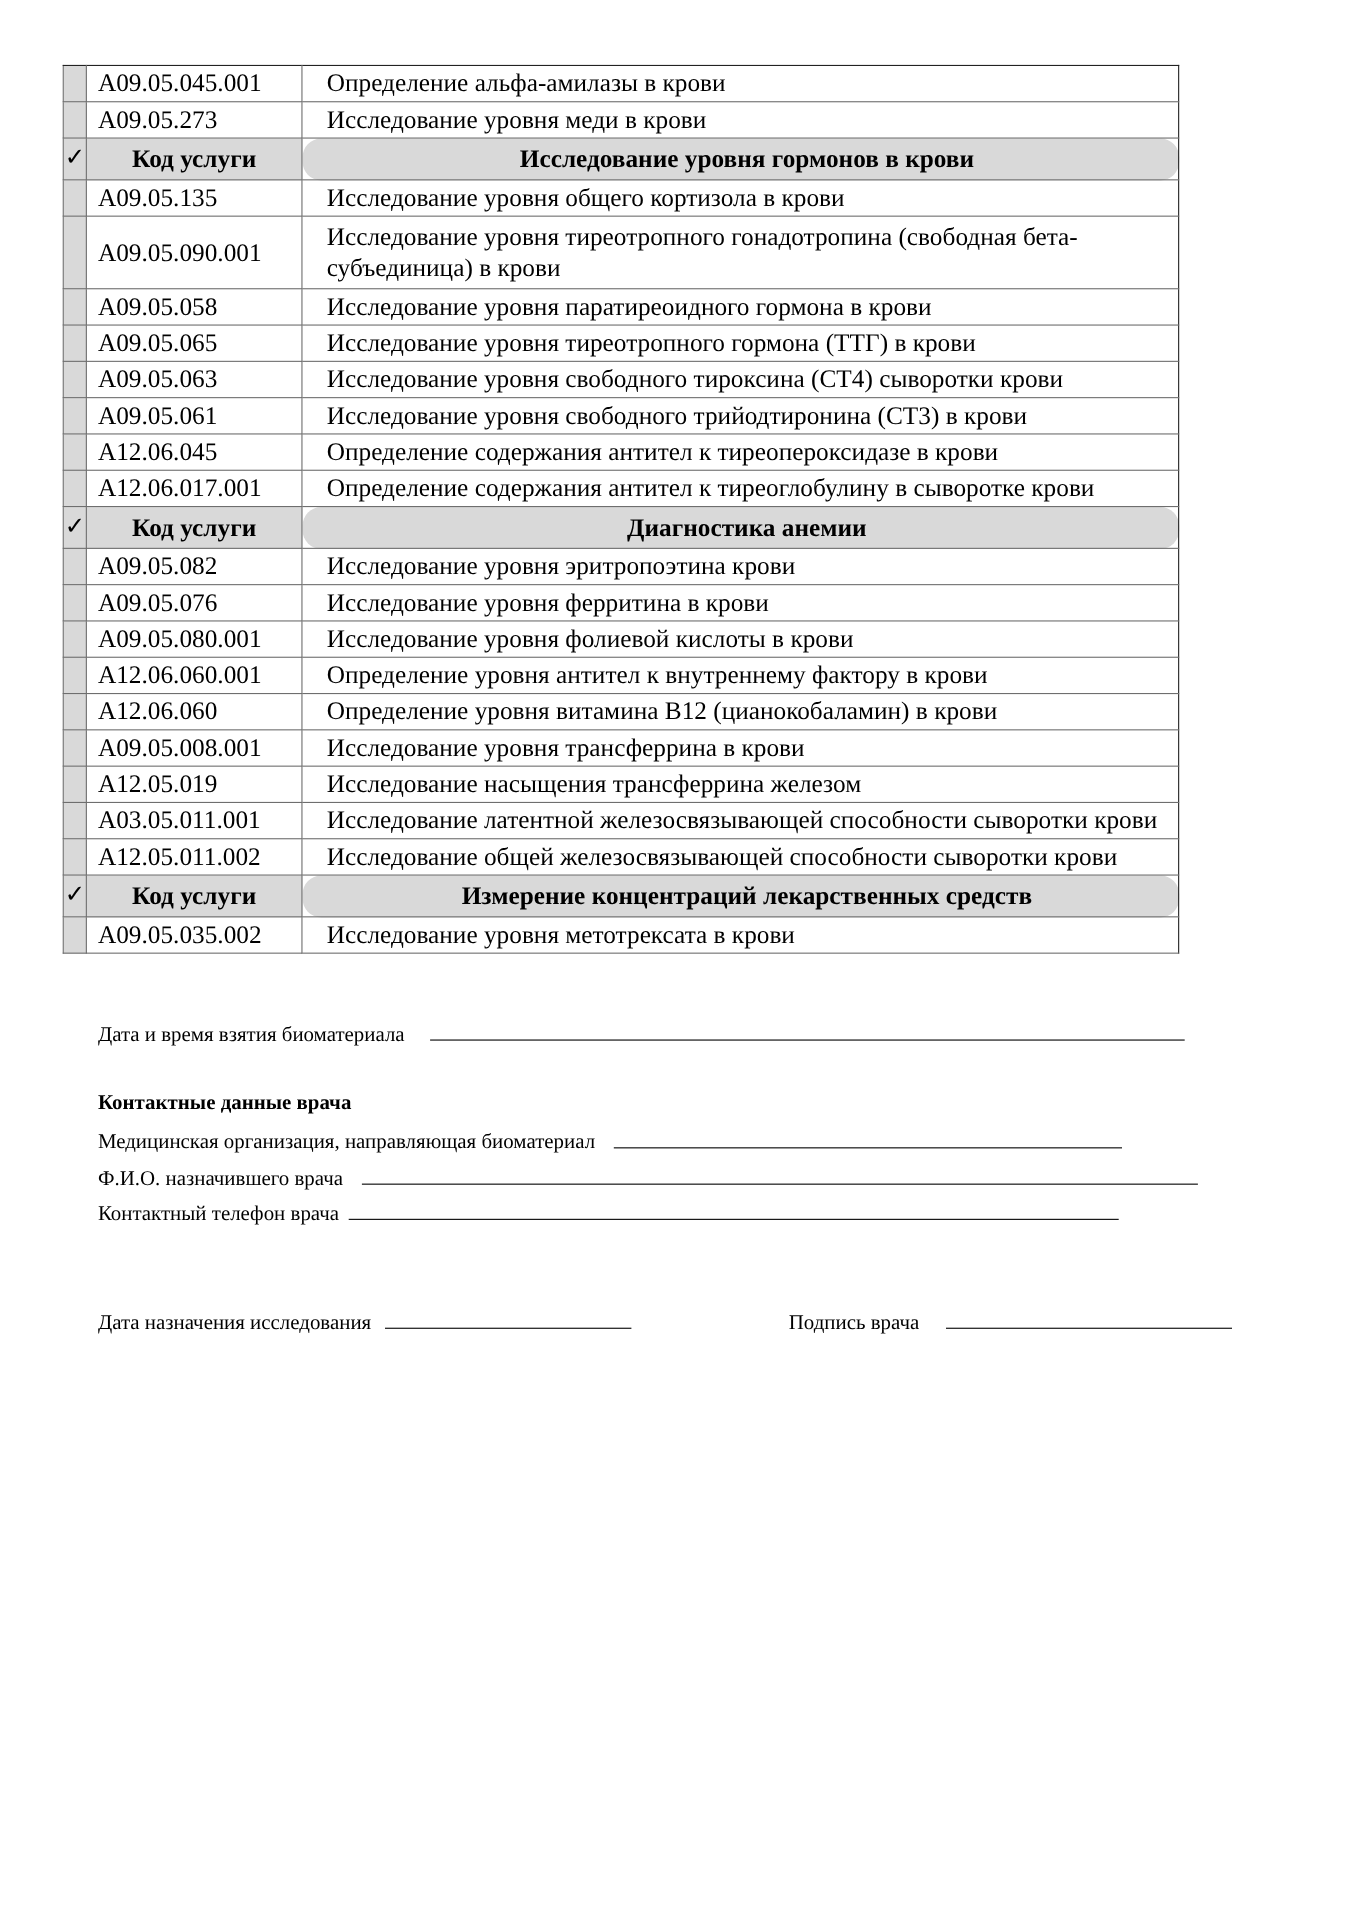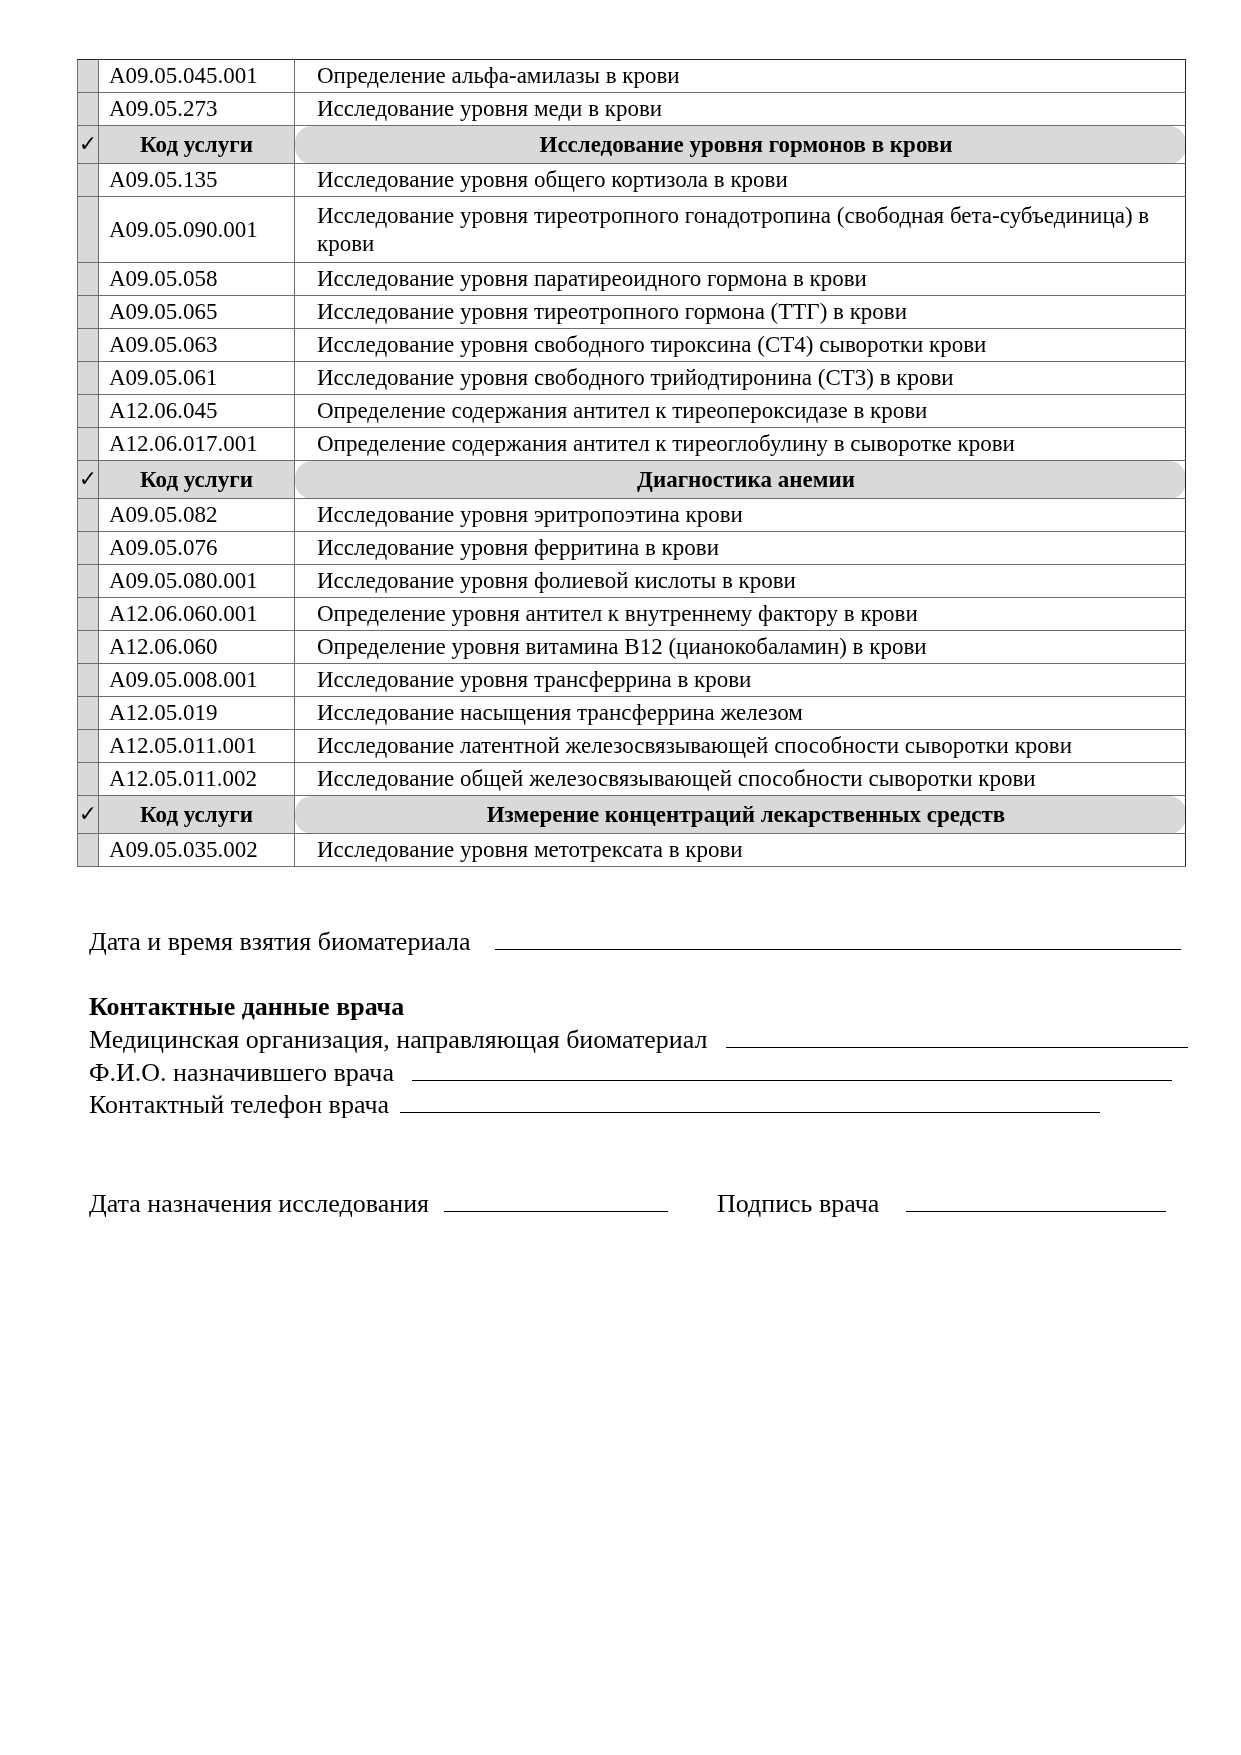--- a/index.html
+++ b/index.html
@@ -4,22 +4,22 @@
 <style>
   html, body { margin: 0; padding: 0; background: #ffffff; }
   body {
     width: 1241px; height: 1755px; position: relative; overflow: hidden;
     font-family: "Liberation Serif", "DejaVu Serif", serif;
     color: #000;
   }
   .page { position: absolute; left: 0; top: 0; width: 1241px; height: 1755px; }
 
   table.services {
-    position: absolute; left: 77px; top: 59px;
-    width: 1109px;
+    position: absolute; left: 57px; top: 59px;
+    width: 1015px;
     border-collapse: collapse;
     font-size: 23px;
     line-height: 1.2;
   }
   table.services td {
     border: 1.5px solid #6e6e6e;
     padding: 0 10px;
     vertical-align: middle;
     height: 32px;
   }
@@ -33,21 +33,21 @@
   table.services tr.hdr td {
     background: #d9d9d9; font-weight: bold; height: 37px;
   }
   table.services tr.hdr td.code { text-align: center; margin-left: 44px; }
   table.services tr.hdr td.desc { text-align: center; border-radius: 17px; }
   table.services tr.hdr td.chk { font-weight: normal; font-family: "DejaVu Sans", sans-serif; font-size: 22px; }
   table.services tr.tall td { height: 65px; }
   table.services td:last-child { border-right: 1.5px solid #222; }
 
   .form-line {
-    position: absolute; left: 89px; font-size: 26px; white-space: nowrap;
+    position: absolute; left: 89px; font-size: 19px; white-space: nowrap;
   }
   .form-line .blank {
     display: inline-block; border-bottom: 1.3px solid #000; height: 18px; vertical-align: baseline;
   }
   .bold { font-weight: bold; }
 </style>
 </head>
 <body>
 
 <div class="page">
@@ -144,21 +144,21 @@
           <td class="code">A09.05.008.001</td>
           <td class="desc">Исследование уровня трансферрина в крови</td>
         </tr>
         <tr>
           <td class="chk"></td>
           <td class="code">A12.05.019</td>
           <td class="desc">Исследование насыщения трансферрина железом</td>
         </tr>
         <tr>
           <td class="chk"></td>
-          <td class="code">A12.05.011.001</td>
+          <td class="code">A03.05.011.001</td>
           <td class="desc">Исследование латентной железосвязывающей способности сыворотки крови</td>
         </tr>
         <tr>
           <td class="chk"></td>
           <td class="code">A12.05.011.002</td>
           <td class="desc">Исследование общей железосвязывающей способности сыворотки крови</td>
         </tr>
         <tr class="hdr">
           <td class="chk">✓</td>
           <td class="code">Код услуги</td>

